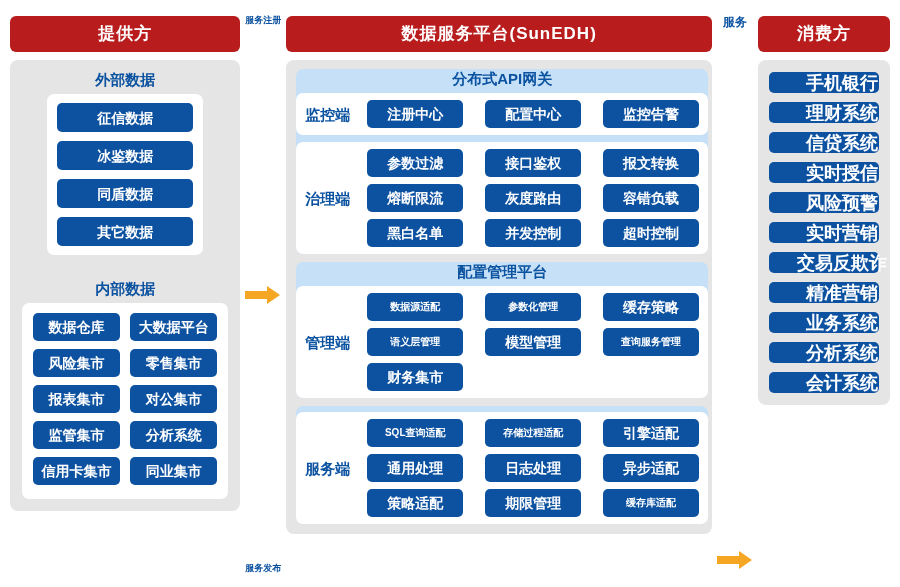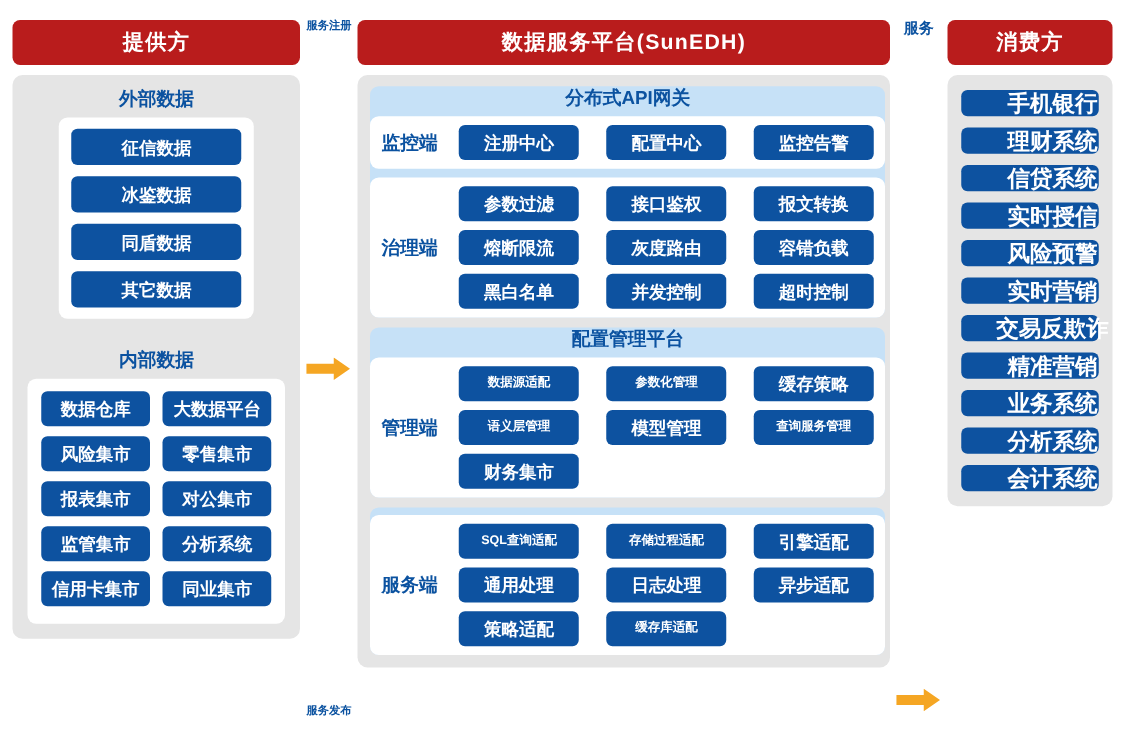--- a/index.html
+++ b/index.html
@@ -315,20 +315,21 @@
               <div class="pill sm">存储过程适配</div>
               <div class="pill">引擎适配</div>
             </div>
             <div class="row-3">
               <div class="pill">通用处理</div>
               <div class="pill">日志处理</div>
               <div class="pill">异步适配</div>
             </div>
             <div class="row-3">
               <div class="pill">策略适配</div>
+              <div class="pill">期限管理</div>
               <div class="pill sm">缓存库适配</div>
             </div>
           </div>
         </div>
       </div>
 
     </div>
   </div>
 
   <div class="connector">

